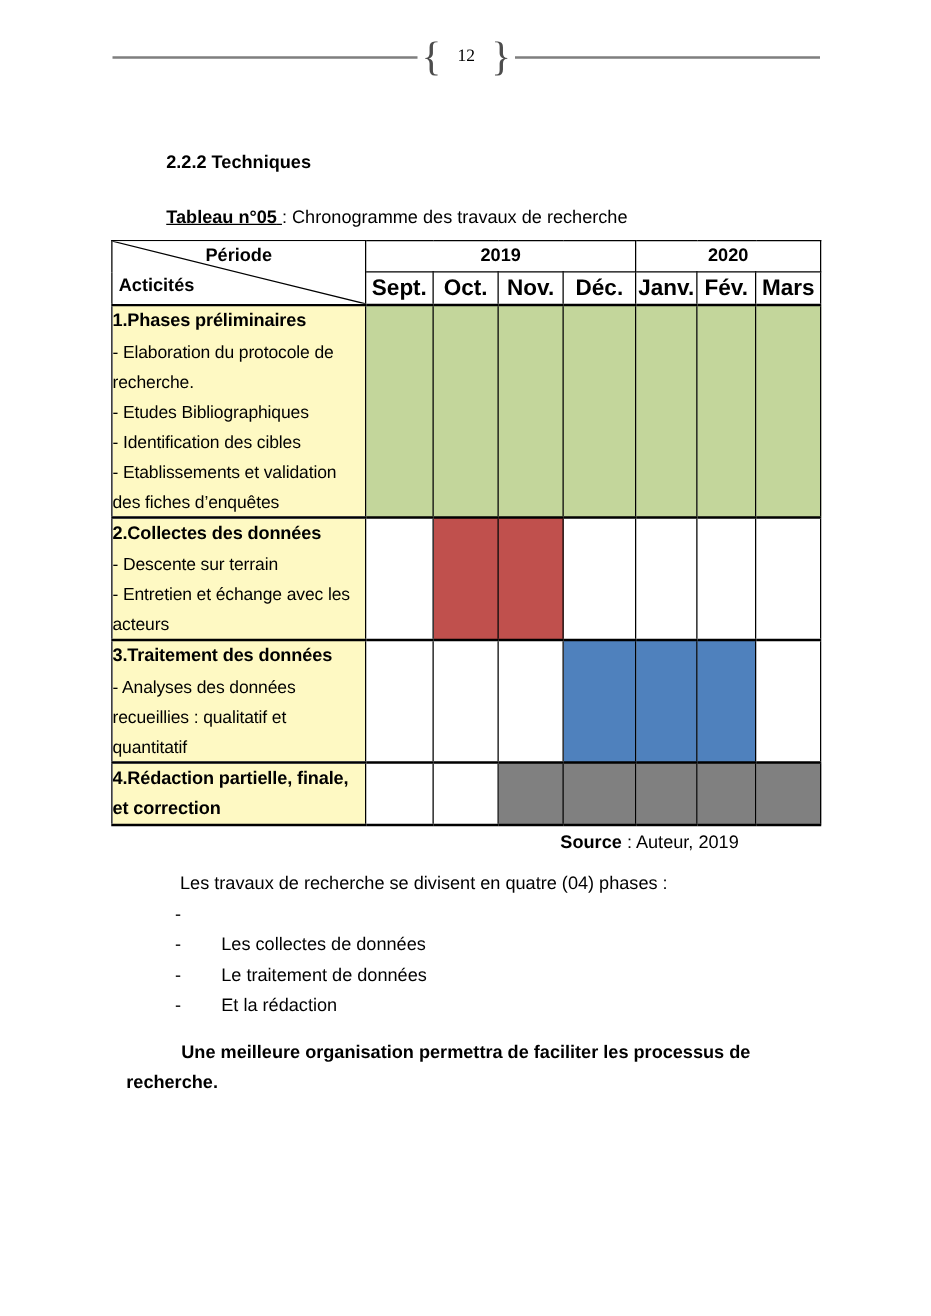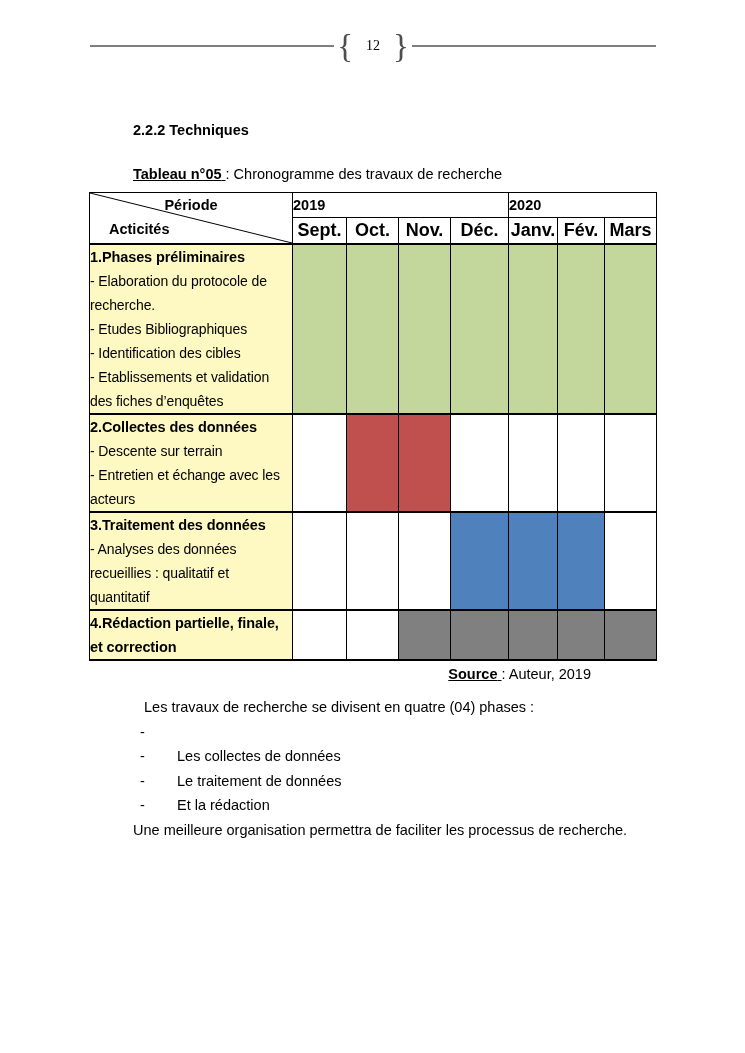--- a/index.html
+++ b/index.html
@@ -51,48 +51,48 @@
   }
   table.gantt tbody th,table.gantt tbody td{border-top-width:2px;}
   table.gantt tbody tr:last-child th,table.gantt tbody tr:last-child td{border-bottom-width:2px;}
   th.corner{position:relative;height:50px;background:#fff;}
   .corner-svg{position:absolute;left:0;top:0;width:100%;height:100%;}
   .corner-top{
     position:absolute;top:1px;left:0;width:100%;text-align:center;
     font-weight:bold;font-size:14.5px;line-height:23px;
   }
   .corner-bottom{
-    position:absolute;bottom:2px;left:19px;
+    position:absolute;bottom:2px;left:5px;
     font-weight:bold;font-size:14.5px;line-height:23px;
   }
-  th.year{font-weight:bold;font-size:14.5px;height:24px;text-align:left;background:#fff;}
+  th.year{font-weight:bold;font-size:14.5px;height:24px;text-align:center;background:#fff;}
   th.month{font-weight:bold;font-size:18px;height:25px;text-align:center;background:#fff;}
   th.row-label{
     background:#fef9c3;text-align:left;vertical-align:top;
     padding:0 3px 0 5px;overflow:hidden;font-weight:normal;
   }
   .row-title{
     font-weight:bold;font-size:14.5px;line-height:24px;
     white-space:pre;letter-spacing:-0.1px;
   }
   .row-details{
     font-size:14px;line-height:24px;white-space:pre;letter-spacing:-0.1px;
   }
   td.gantt-cell{height:auto;}
   .source-line{
     margin:2px 65px 0 0;text-align:right;line-height:22px;
   }
-  .source-label{font-weight:bold;text-decoration:underline;margin-left:37px;}
+  .source-label{font-weight:bold;margin-left:37px;}
   .source-label::after{content:"\00a0";}
   .after-table{margin-top:5px;}
   .list-intro{margin:10px 0 0 0;line-height:24.5px;text-indent:55px;}
   ul.dash-list{list-style:none;margin:0;padding:0;}
   ul.dash-list li{line-height:24.5px;display:flex;}
   .dash-marker{width:37px;margin-left:51px;flex:0 0 auto;}
-  .closing{margin:0;line-height:24.5px;text-indent:44px;}
+  .closing{margin:12px;line-height:24.5px;text-indent:44px;font-weight:bold;}
 </style>
 </head>
 <body>
 
 <div class="page">
 
   <div class="rule-row">
     <div class="rule"></div>
     <div class="brace">{</div>
     <div class="page-num">12</div>

